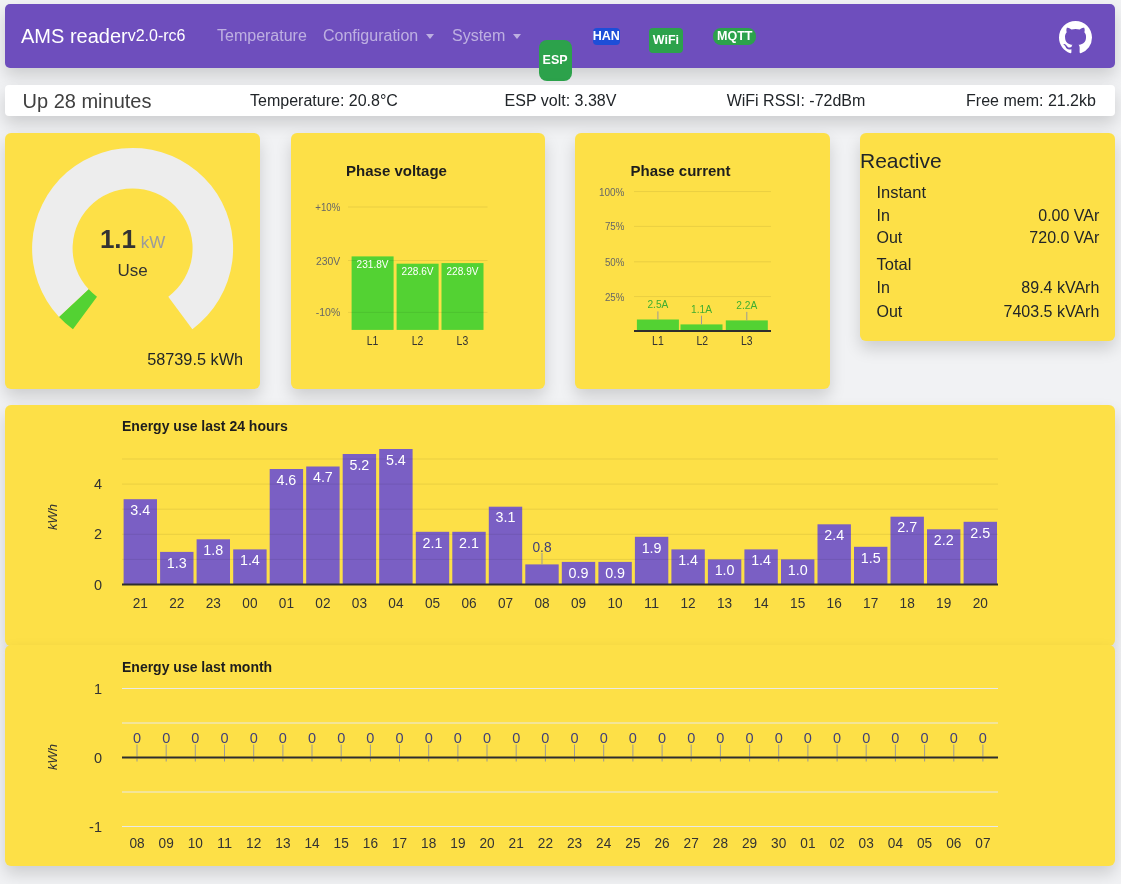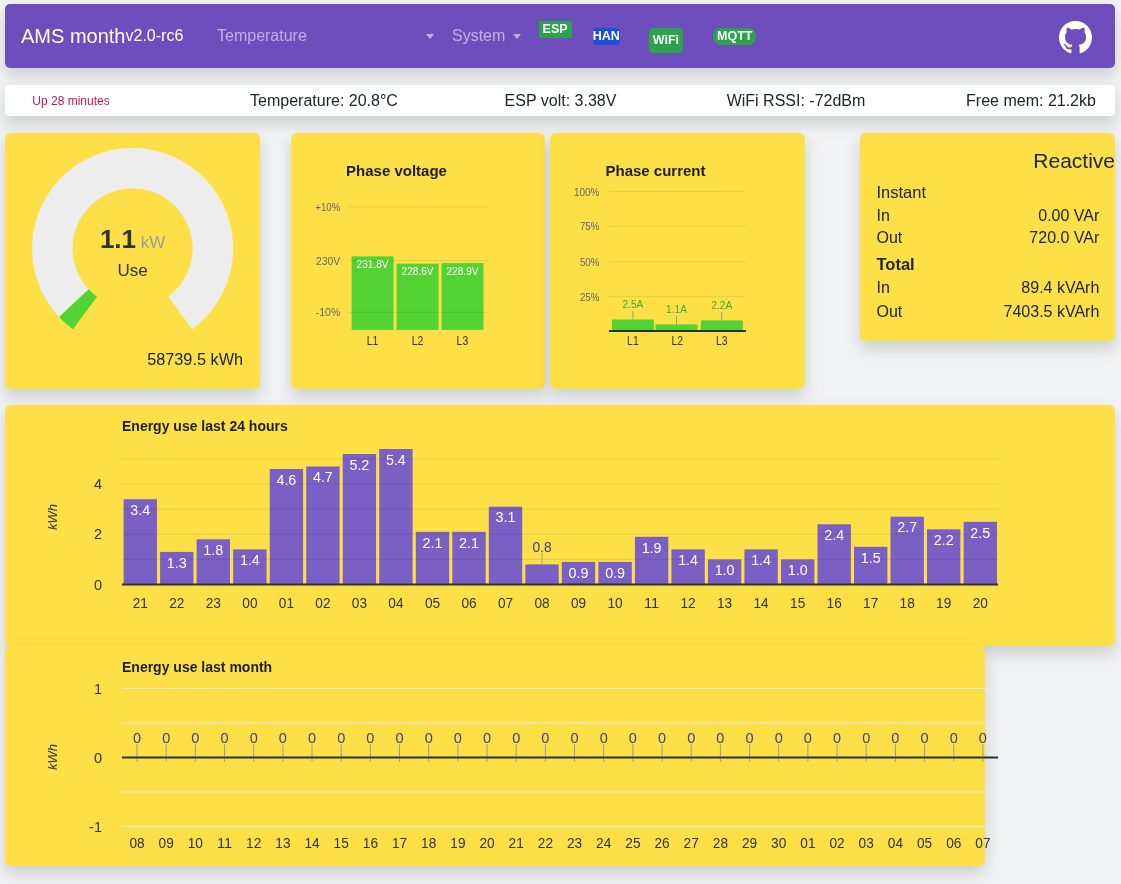--- a/index.html
+++ b/index.html
@@ -5,37 +5,38 @@
 body{width:1121px;height:884px;background:#f1f2f4;font-family:"Liberation Sans",sans-serif;position:relative;overflow:hidden}
 .card{position:absolute;background:#fde047;border-radius:6px;box-shadow:0 8px 16px rgba(0,0,0,.15)}
 svg{position:absolute;left:0;top:0}
 svg text{font-family:"Liberation Sans",sans-serif}
 .nl{position:absolute;top:0;height:64px;display:flex;align-items:center;color:rgba(255,255,255,.55);font-size:16px}
 .caret{position:absolute;top:30.3px;width:0;height:0;border-left:4.5px solid transparent;border-right:4.5px solid transparent;border-top:5px solid rgba(255,255,255,.55)}
 </style></head><body>
 
 <div style="position:absolute;left:5px;top:4px;width:1110px;height:64px;background:#6e4ebd;border-radius:5px;box-shadow:0 8px 16px rgba(0,0,0,.15)">
   <div style="position:absolute;left:16px;top:0;height:64px;display:flex;align-items:center;color:#fff">
-    <span style="font-size:20px">AMS month</span>
+    <span style="font-size:20px">AMS reader</span>
     <span style="font-size:16px;">v2.0-rc6</span>
   </div>
   <span class="nl" style="left:212px">Temperature</span>
+  <span class="nl" style="left:318px">Configuration</span>
   <span class="caret" style="left:420.5px"></span>
   <span class="nl" style="left:447px">System</span>
   <span class="caret" style="left:507.5px"></span>
-  <span style="position:absolute;left:533.6px;top:17px;background:#2ca24b;color:#fff;font-size:12.5px;font-weight:bold;border-radius:0;padding:0 4px;line-height:17px">ESP</span>
+  <span style="position:absolute;left:533.6px;top:36px;background:#2ca24b;color:#fff;font-size:12.5px;font-weight:bold;border-radius:8px;padding:12px 4px;line-height:17px">ESP</span>
   <span style="position:absolute;left:587.7px;top:24.3px;background:#1d4ed8;color:#fff;font-size:12.5px;font-weight:bold;border-radius:4px;padding:0 0;line-height:17px">HAN</span>
   <span style="position:absolute;left:643.8px;top:24.3px;background:#2ca24b;color:#fff;font-size:12.5px;font-weight:bold;border-radius:4px;padding:4px 4px;line-height:17px">WiFi</span>
   <span style="position:absolute;left:708px;top:24.3px;background:#2ca24b;color:#fff;font-size:12.5px;font-weight:bold;border-radius:8px;padding:0 4px;line-height:17px">MQTT</span>
   <svg style="left:1053.6px;top:16.5px" width="33" height="33" viewBox="0 0 16 16">
       <path fill-rule="evenodd" fill="#fff" d="M8 0C3.58 0 0 3.58 0 8c0 3.54 2.29 6.53 5.47 7.59.4.07.55-.17.55-.38 0-.19-.01-.82-.01-1.49-2.01.37-2.53-.49-2.69-.94-.09-.23-.48-.94-.82-1.13-.28-.15-.68-.52-.01-.53.63-.01 1.08.58 1.23.82.72 1.21 1.87.87 2.33.66.07-.52.28-.87.51-1.07-1.78-.2-3.64-.89-3.64-3.95 0-.87.31-1.59.82-2.15-.08-.2-.36-1.02.08-2.12 0 0 .67-.21 2.2.82.64-.18 1.32-.27 2-.27s1.36.09 2 .27c1.53-1.04 2.2-.82 2.2-.82.44 1.1.16 1.92.08 2.12.51.56.82 1.27.82 2.15 0 3.07-1.87 3.75-3.65 3.95.29.25.54.73.54 1.48 0 1.07-.01 1.93-.01 2.2 0 .21.15.46.55.38A8.01 8.01 0 0016 8c0-4.42-3.58-8-8-8z"></path>
     </svg>
 </div>
 <div style="position:absolute;left:5px;top:85px;width:1110px;height:31px;background:#fff;border-radius:4px;box-shadow:0 8px 16px rgba(0,0,0,.15)">
-    <span style="position:absolute;left:66px;top:50%;transform:translate(-50%,-50%);font-size:12px;color:#be185d;white-space:nowrap">Up 28 minutes</span>
+    <span style="position:absolute;left:82px;top:50%;transform:translate(-50%,-50%);font-size:20px;color:#404040;white-space:nowrap">Up 28 minutes</span>
     <span style="position:absolute;left:319px;top:50%;transform:translate(-50%,-50%);font-size:16px;color:#212529;white-space:nowrap">Temperature: 20.8°C</span>
     <span style="position:absolute;left:555.5px;top:50%;transform:translate(-50%,-50%);font-size:16px;color:#212529;white-space:nowrap">ESP volt: 3.38V</span>
     <span style="position:absolute;left:791px;top:50%;transform:translate(-50%,-50%);font-size:16px;color:#212529;white-space:nowrap">WiFi RSSI: -72dBm</span>
     <span style="position:absolute;left:1026px;top:50%;transform:translate(-50%,-50%);font-size:16px;color:#212529;white-space:nowrap">Free mem: 21.2kb</span>
   </div>
 <div class="card" style="left:5px;top:133px;width:255px;height:256px">
     <svg width="255" height="256" viewBox="0 0 255 256">
       <path d="M54.10 183.94A100.50 100.50 0 1 1 187.38 196.19L163.29 163.63A60.00 60.00 0 1 0 83.72 156.32Z" fill="#ededed"></path>
       <path d="M67.96 196.29A100.50 100.50 0 0 1 54.10 183.94L83.72 156.32A60.00 60.00 0 0 0 91.99 163.69Z" fill="#53d233"></path>
       <text x="127.6" y="114.5" text-anchor="middle" font-size="26" font-weight="bold" fill="#333">1.1<tspan font-size="17" font-weight="normal" fill="#9b9b9b"> kW</tspan></text>
@@ -56,21 +57,21 @@
       <line x1="57" y1="179.4" x2="196.5" y2="179.4" stroke="rgba(0,0,0,0.078)" stroke-width="1"></line>
       <text x="49.3" y="179.4" text-anchor="end" font-size="11.5" fill="#666" dominant-baseline="central" textLength="24.5" lengthAdjust="spacingAndGlyphs">-10%</text>
       <text x="81.6" y="131.0" text-anchor="middle" font-size="11.5" fill="#fff" dominant-baseline="central" textLength="32" lengthAdjust="spacingAndGlyphs">231.8V</text>
       <text x="126.6" y="138.29999999999998" text-anchor="middle" font-size="11.5" fill="#fff" dominant-baseline="central" textLength="32" lengthAdjust="spacingAndGlyphs">228.6V</text>
       <text x="171.5" y="137.7" text-anchor="middle" font-size="11.5" fill="#fff" dominant-baseline="central" textLength="32" lengthAdjust="spacingAndGlyphs">228.9V</text>
       <text x="81.6" y="208" text-anchor="middle" font-size="12" fill="#333" dominant-baseline="central" textLength="11.6" lengthAdjust="spacingAndGlyphs">L1</text>
       <text x="126.5" y="208" text-anchor="middle" font-size="12" fill="#333" dominant-baseline="central" textLength="11.6" lengthAdjust="spacingAndGlyphs">L2</text>
       <text x="171.39999999999998" y="208" text-anchor="middle" font-size="12" fill="#333" dominant-baseline="central" textLength="11.6" lengthAdjust="spacingAndGlyphs">L3</text>
     </svg>
   </div>
-<div class="card" style="left:550px;top:133px;width:255px;height:256px">
+<div class="card" style="left:575px;top:133px;width:255px;height:256px">
     <svg width="255" height="256" viewBox="0 0 255 256">
       <text x="105.5" y="37" text-anchor="middle" font-size="15" font-weight="bold" fill="#1d1d1d" dominant-baseline="central">Phase current</text>
       <rect x="61.9" y="186.5" width="42" height="11.5" fill="#53d233"></rect>
       <rect x="105.5" y="191.4" width="42" height="6.6" fill="#53d233"></rect>
       <rect x="150.8" y="187.4" width="42" height="10.6" fill="#53d233"></rect>
       <line x1="59" y1="58.6" x2="196" y2="58.6" stroke="rgba(0,0,0,0.078)" stroke-width="1"></line>
       <text x="49.4" y="58.6" text-anchor="end" font-size="11.5" fill="#666" dominant-baseline="central" textLength="25.5" lengthAdjust="spacingAndGlyphs">100%</text>
       <line x1="59" y1="93.4" x2="196" y2="93.4" stroke="rgba(0,0,0,0.078)" stroke-width="1"></line>
       <text x="49.4" y="93.4" text-anchor="end" font-size="11.5" fill="#666" dominant-baseline="central" textLength="19.5" lengthAdjust="spacingAndGlyphs">75%</text>
       <line x1="59" y1="128.8" x2="196" y2="128.8" stroke="rgba(0,0,0,0.078)" stroke-width="1"></line>
@@ -83,27 +84,27 @@
       <text x="126.5" y="175.5" text-anchor="middle" font-size="11.5" fill="#3fae30" dominant-baseline="central" textLength="21" lengthAdjust="spacingAndGlyphs">1.1A</text>
       <line x1="171.8" y1="178.89999999999998" x2="171.8" y2="187.4" stroke="#999" stroke-width="1"></line>
       <text x="171.8" y="171.7" text-anchor="middle" font-size="11.5" fill="#3fae30" dominant-baseline="central" textLength="21" lengthAdjust="spacingAndGlyphs">2.2A</text>
       <line x1="59" y1="198" x2="196" y2="198" stroke="#2e2e2e" stroke-width="2"></line>
       <text x="82.9" y="208" text-anchor="middle" font-size="12" fill="#333" dominant-baseline="central" textLength="11.6" lengthAdjust="spacingAndGlyphs">L1</text>
       <text x="127.30000000000001" y="208" text-anchor="middle" font-size="12" fill="#333" dominant-baseline="central" textLength="11.6" lengthAdjust="spacingAndGlyphs">L2</text>
       <text x="171.7" y="208" text-anchor="middle" font-size="12" fill="#333" dominant-baseline="central" textLength="11.6" lengthAdjust="spacingAndGlyphs">L3</text>
     </svg>
   </div>
 <div class="card" style="left:860px;top:133px;width:255px;height:208px;color:#212529">
-<div style="position:absolute;left:0;top:15.5px;width:100%;text-align:right;font-size:21px">Reactive</div>
+<div style="position:absolute;left:0;top:15.5px;width:100%;text-align:left;font-size:21px">Reactive</div>
 <div style="position:absolute;left:16.5px;top:50px;font-size:16.5px;font-weight:normal">Instant</div>
 <div style="position:absolute;left:16.5px;top:74px;font-size:16px">In</div>
 <div style="position:absolute;right:15.7px;top:74px;font-size:16px">0.00 VAr</div>
 <div style="position:absolute;left:16.5px;top:96.4px;font-size:16px">Out</div>
 <div style="position:absolute;right:15.7px;top:96.4px;font-size:16px">720.0 VAr</div>
-<div style="position:absolute;left:16.5px;top:121.8px;font-size:16.5px;font-weight:bold">Total</div>
+<div style="position:absolute;left:16.5px;top:121.8px;font-size:16.5px;font-weight:normal">Total</div>
 <div style="position:absolute;left:16.5px;top:145.6px;font-size:16px">In</div>
 <div style="position:absolute;right:15.7px;top:145.6px;font-size:16px">89.4 kVArh</div>
 <div style="position:absolute;left:16.5px;top:170.1px;font-size:16px">Out</div>
 <div style="position:absolute;right:15.7px;top:170.1px;font-size:16px">7403.5 kVArh</div>
 </div>
 <div class="card" style="left:5px;top:405px;width:1110px;height:241px">
     <svg width="1110" height="224" viewBox="0 0 1110 224">
       <text x="117" y="21" font-size="14" font-weight="bold" fill="#1d1d1d" dominant-baseline="central">Energy use last 24 hours</text>
       <rect x="118.6" y="94.2" width="33.4" height="85.3" fill="#7a5fc4"></rect>
       <rect x="155.1" y="146.9" width="33.4" height="32.6" fill="#7a5fc4"></rect>
@@ -183,21 +184,21 @@
       <text x="865.7" y="197.5" text-anchor="middle" font-size="14.5" fill="#333" dominant-baseline="central" textLength="15.2" lengthAdjust="spacingAndGlyphs">17</text>
       <text x="902.2" y="121.9" text-anchor="middle" font-size="15.5" fill="#fff" dominant-baseline="central" textLength="19.9" lengthAdjust="spacingAndGlyphs">2.7</text>
       <text x="902.2" y="197.5" text-anchor="middle" font-size="14.5" fill="#333" dominant-baseline="central" textLength="15.2" lengthAdjust="spacingAndGlyphs">18</text>
       <text x="938.7" y="134.5" text-anchor="middle" font-size="15.5" fill="#fff" dominant-baseline="central" textLength="19.9" lengthAdjust="spacingAndGlyphs">2.2</text>
       <text x="938.7" y="197.5" text-anchor="middle" font-size="14.5" fill="#333" dominant-baseline="central" textLength="15.2" lengthAdjust="spacingAndGlyphs">19</text>
       <text x="975.3" y="127.0" text-anchor="middle" font-size="15.5" fill="#fff" dominant-baseline="central" textLength="19.9" lengthAdjust="spacingAndGlyphs">2.5</text>
       <text x="975.3" y="197.5" text-anchor="middle" font-size="14.5" fill="#333" dominant-baseline="central" textLength="15.2" lengthAdjust="spacingAndGlyphs">20</text>
       <line x1="117" y1="179.5" x2="993" y2="179.5" stroke="#2e2e2e" stroke-width="2"></line>
     </svg>
   </div>
-<div class="card" style="left:5px;top:645px;width:980px;height:221px">
+<div class="card" style="left:5px;top:645px;width:1110px;height:221px">
     <svg width="1110" height="221" viewBox="0 0 1110 221">
       <text x="117" y="21.5" font-size="14" font-weight="bold" fill="#1d1d1d" dominant-baseline="central">Energy use last month</text>
       <line x1="117" y1="43.5" x2="993" y2="43.5" stroke="#e9e9e9" stroke-width="1"></line>
       <line x1="117" y1="78.0" x2="993" y2="78.0" stroke="#e9e9e9" stroke-width="1"></line>
       <line x1="117" y1="147.0" x2="993" y2="147.0" stroke="#e9e9e9" stroke-width="1"></line>
       <line x1="117" y1="181.5" x2="993" y2="181.5" stroke="#e9e9e9" stroke-width="1"></line>
       <text x="97" y="43.5" text-anchor="end" font-size="14.5" fill="#333" dominant-baseline="central">1</text>
       <text x="97" y="112.5" text-anchor="end" font-size="14.5" fill="#333" dominant-baseline="central">0</text>
       <text x="97" y="181.5" text-anchor="end" font-size="14.5" fill="#333" dominant-baseline="central">-1</text>
       <text x="51.5" y="112" font-size="13" font-style="italic" fill="#333" text-anchor="middle" transform="rotate(-90 51.5 112)">kWh</text>

